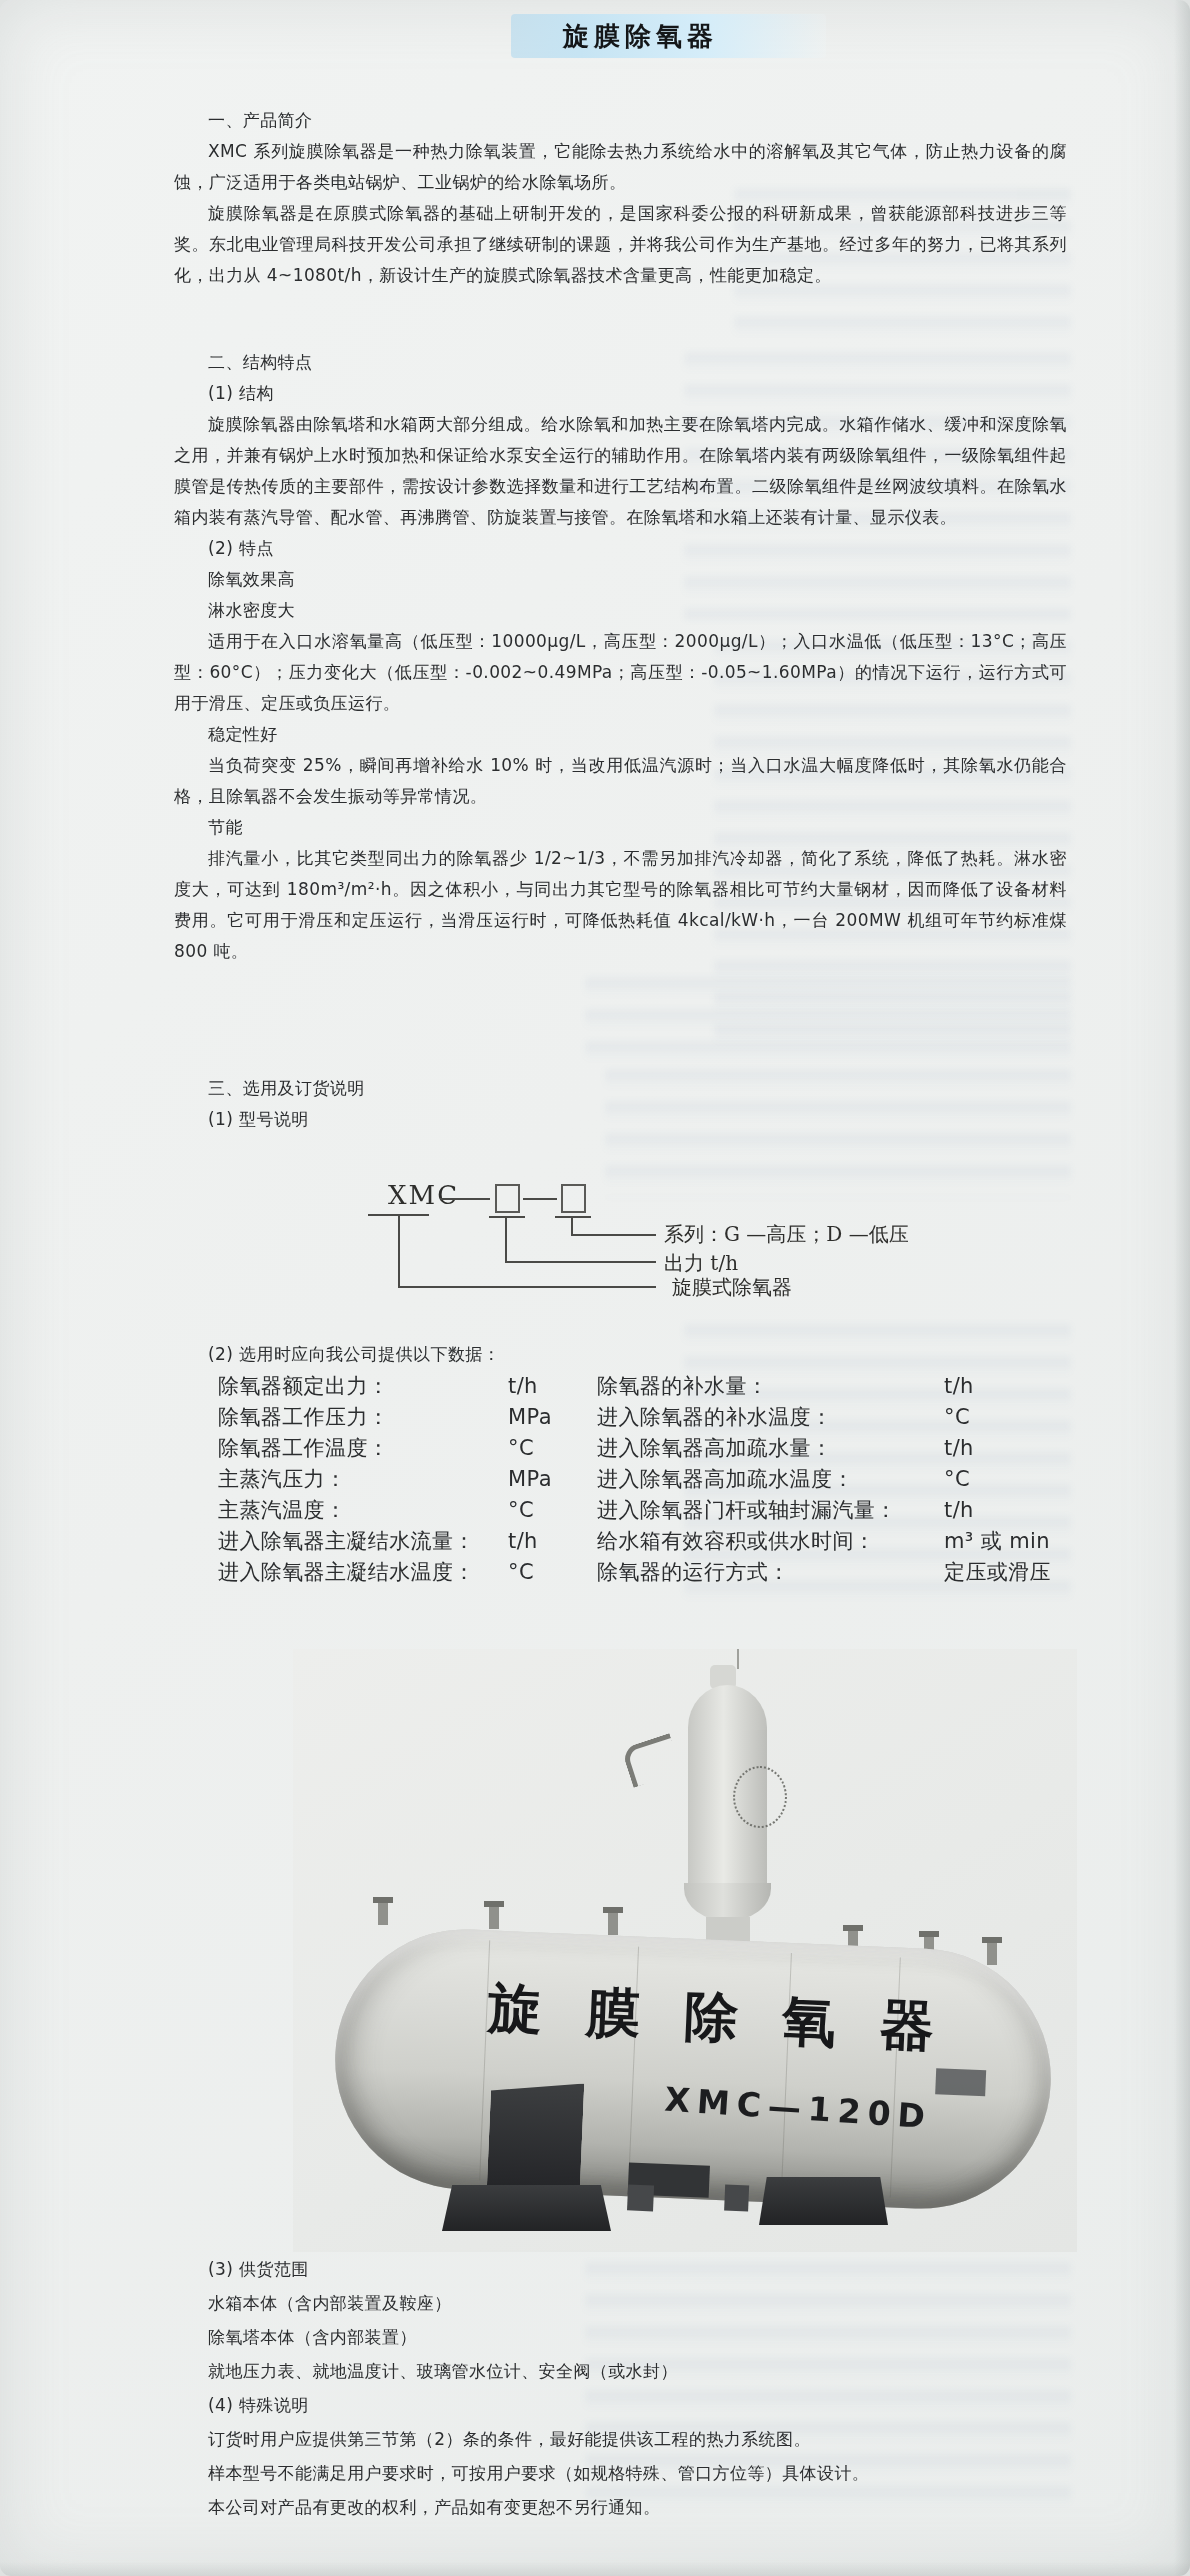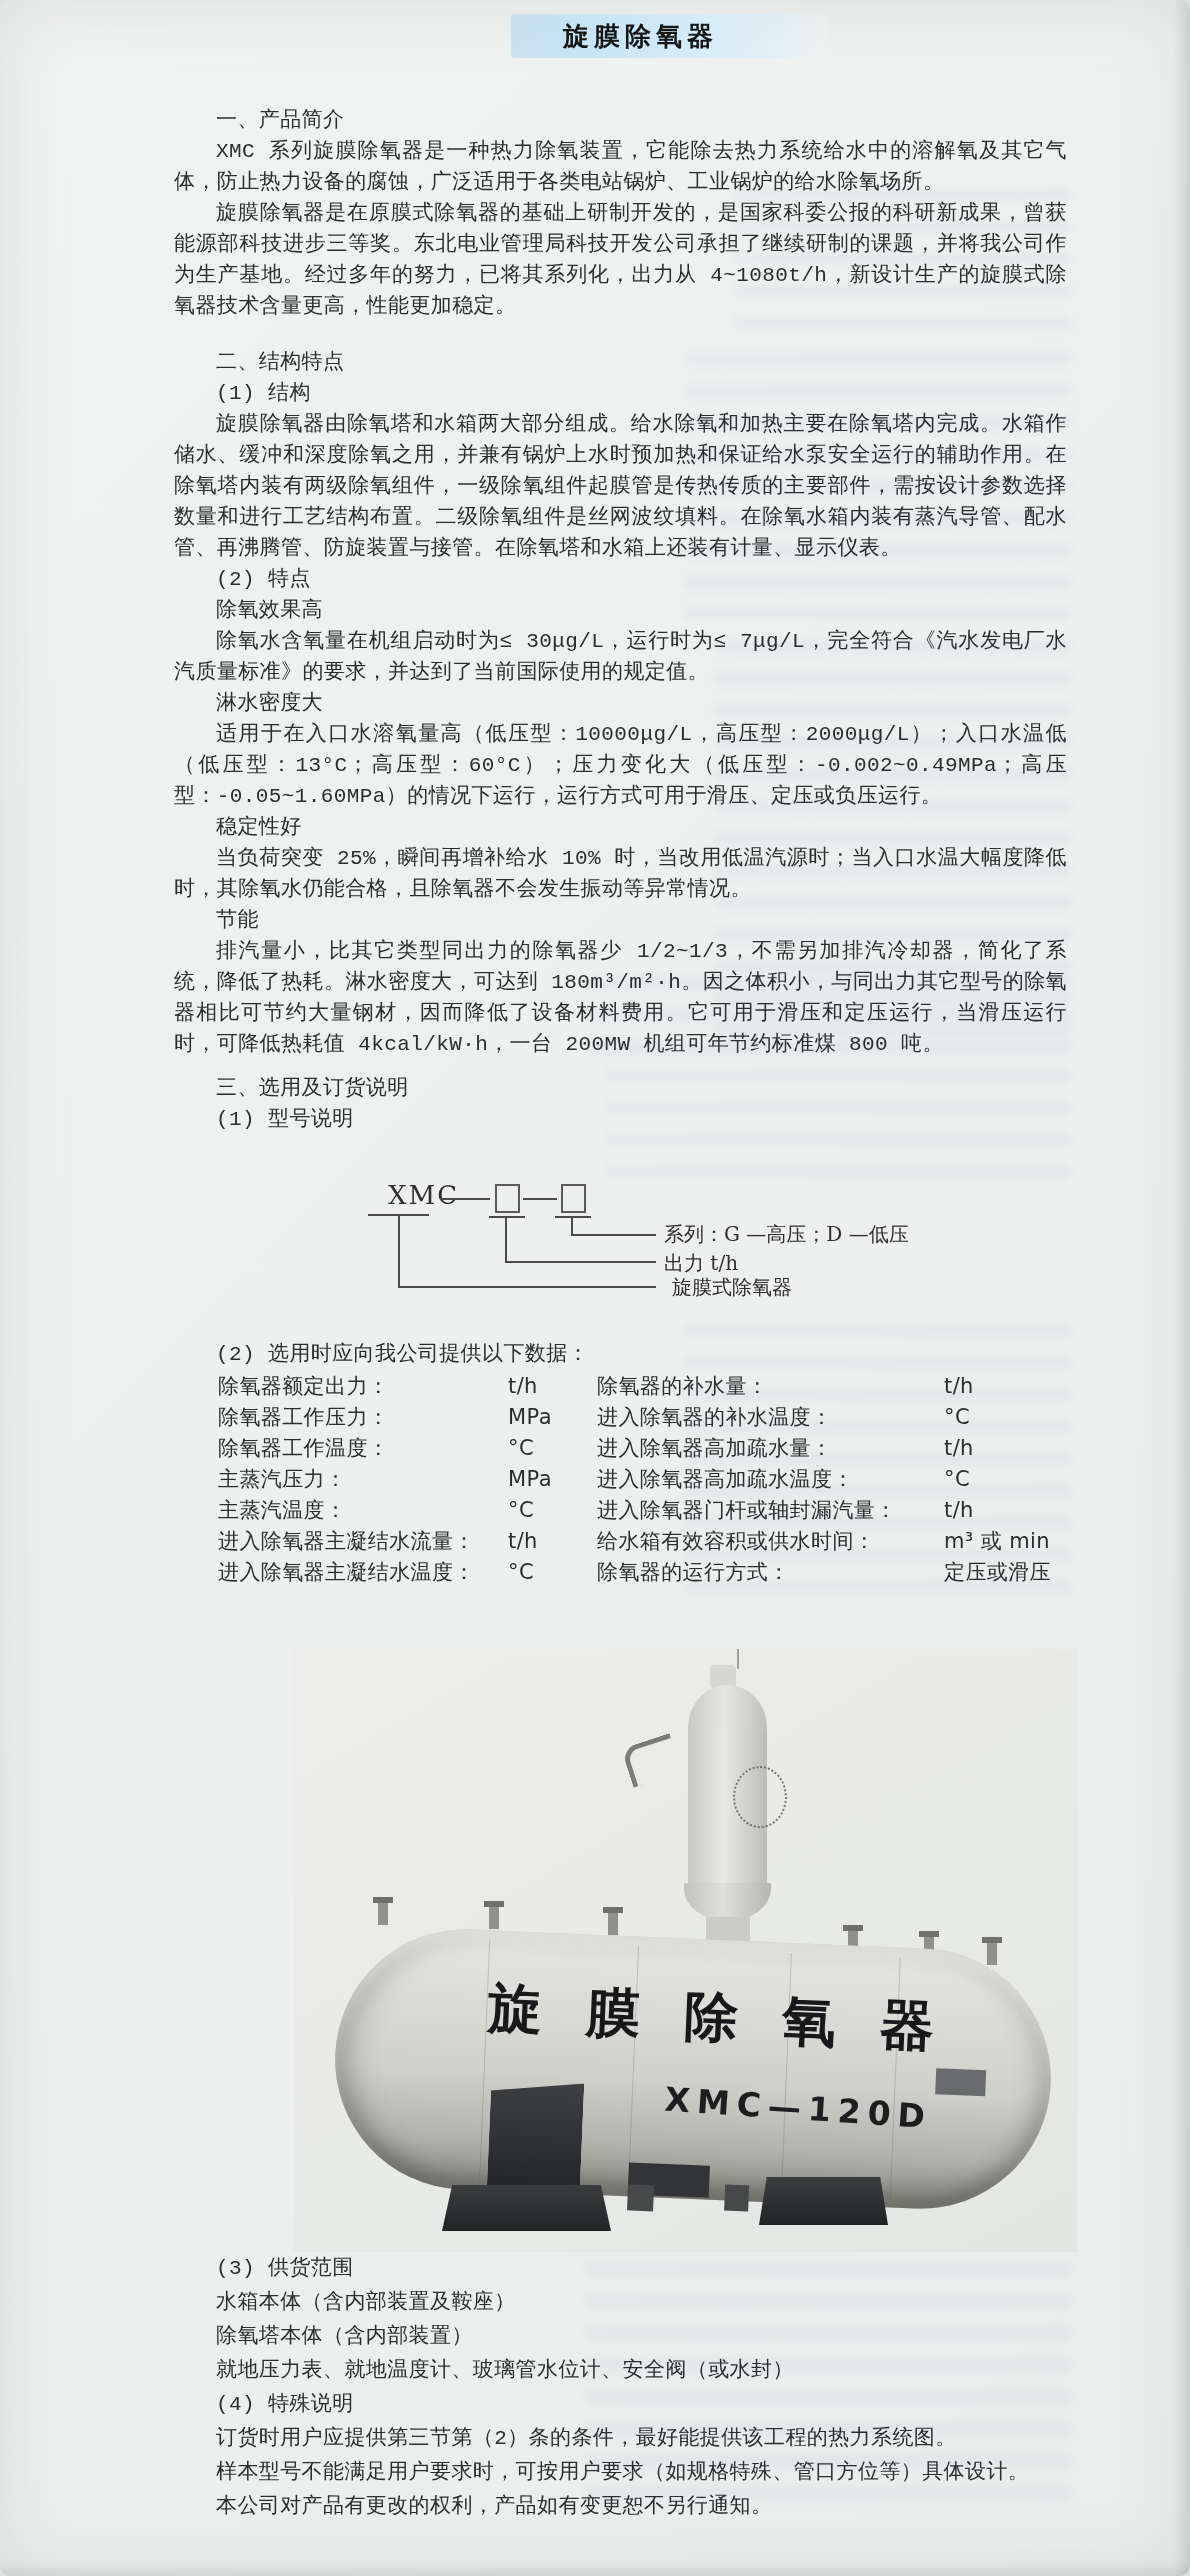--- a/index.html
+++ b/index.html
@@ -22,22 +22,22 @@
     border-radius:4px; display:flex; align-items:center; justify-content:center;
   }
   .banner span { font-size:26px; font-weight:bold; letter-spacing:5px; color:#141618; padding-right:56px; }
 
   
   .ghost { position:absolute; pointer-events:none;
     background:repeating-linear-gradient(180deg,rgba(96,124,164,0.10) 0 12px,rgba(96,124,164,0.03) 12px 19px,transparent 19px 32px);
     filter:blur(3px); opacity:0.55; }
 
   
-  .flow { position:absolute; left:174px; width:893px; font-size:21px; line-height:31px;
-    letter-spacing:0.4px; text-align:justify;font-family:Liberation Mono, monospace; }
+  .flow { position:absolute; left:174px; width:893px; font-size:17px; line-height:31px;
+    letter-spacing:0.4px; text-align:justify; }
   .flow p { margin:0; text-indent:2em; }
   .h1 { text-indent:0; }
   .sub { text-indent:2em; }
   .bottomflow { line-height:34px; }
   .bottomflow div { padding-left:2em; }
 
   
   .diagram { position:absolute; left:174px; top:1182px; width:893px; height:154px;
     font-family:"DejaVu Serif",serif; color:#2e2e2c; }
   .d-xmc { position:absolute; left:208px; top:-2px; font-size:26px; letter-spacing:2px;margin-left:6px; }
@@ -113,21 +113,20 @@
     <p>XMC 系列旋膜除氧器是一种热力除氧装置，它能除去热力系统给水中的溶解氧及其它气体，防止热力设备的腐蚀，广泛适用于各类电站锅炉、工业锅炉的给水除氧场所。</p>
     <p>旋膜除氧器是在原膜式除氧器的基础上研制开发的，是国家科委公报的科研新成果，曾获能源部科技进步三等奖。东北电业管理局科技开发公司承担了继续研制的课题，并将我公司作为生产基地。经过多年的努力，已将其系列化，出力从 4~1080t/h，新设计生产的旋膜式除氧器技术含量更高，性能更加稳定。</p>
   </div>
 
   <div class="flow" style="top:347px;">
     <p class="h1">二、结构特点</p>
     <p class="sub">(1) 结构</p>
     <p>旋膜除氧器由除氧塔和水箱两大部分组成。给水除氧和加热主要在除氧塔内完成。水箱作储水、缓冲和深度除氧之用，并兼有锅炉上水时预加热和保证给水泵安全运行的辅助作用。在除氧塔内装有两级除氧组件，一级除氧组件起膜管是传热传质的主要部件，需按设计参数选择数量和进行工艺结构布置。二级除氧组件是丝网波纹填料。在除氧水箱内装有蒸汽导管、配水管、再沸腾管、防旋装置与接管。在除氧塔和水箱上还装有计量、显示仪表。</p>
     <p class="sub">(2) 特点</p>
     <p class="sub">除氧效果高</p>
-    <p>除氧水含氧量在机组启动时为≤ 30μg/L，运行时为≤ 7μg/L，完全符合《汽水发电厂水汽质量标准》的要求，并达到了当前国际使用的规定值。</p>
     <p class="sub">淋水密度大</p>
     <p>适用于在入口水溶氧量高（低压型：10000μg/L，高压型：2000μg/L）；入口水温低（低压型：13°C；高压型：60°C）；压力变化大（低压型：-0.002~0.49MPa；高压型：-0.05~1.60MPa）的情况下运行，运行方式可用于滑压、定压或负压运行。</p>
     <p class="sub">稳定性好</p>
     <p>当负荷突变 25%，瞬间再增补给水 10% 时，当改用低温汽源时；当入口水温大幅度降低时，其除氧水仍能合格，且除氧器不会发生振动等异常情况。</p>
     <p class="sub">节能</p>
     <p>排汽量小，比其它类型同出力的除氧器少 1/2~1/3，不需另加排汽冷却器，简化了系统，降低了热耗。淋水密度大，可达到 180m³/m²·h。因之体积小，与同出力其它型号的除氧器相比可节约大量钢材，因而降低了设备材料费用。它可用于滑压和定压运行，当滑压运行时，可降低热耗值 4kcal/kW·h，一台 200MW 机组可年节约标准煤 800 吨。</p>
   </div>
 
   <div class="flow" style="top:1073px;">
     <p class="h1">三、选用及订货说明</p>

